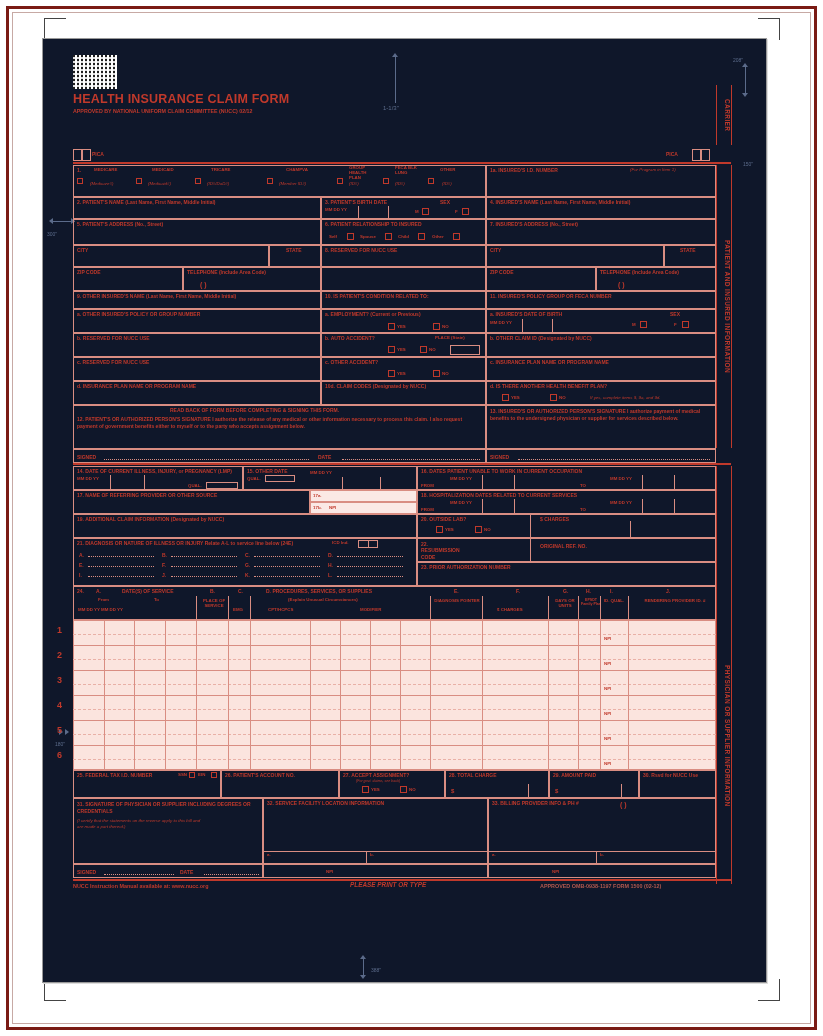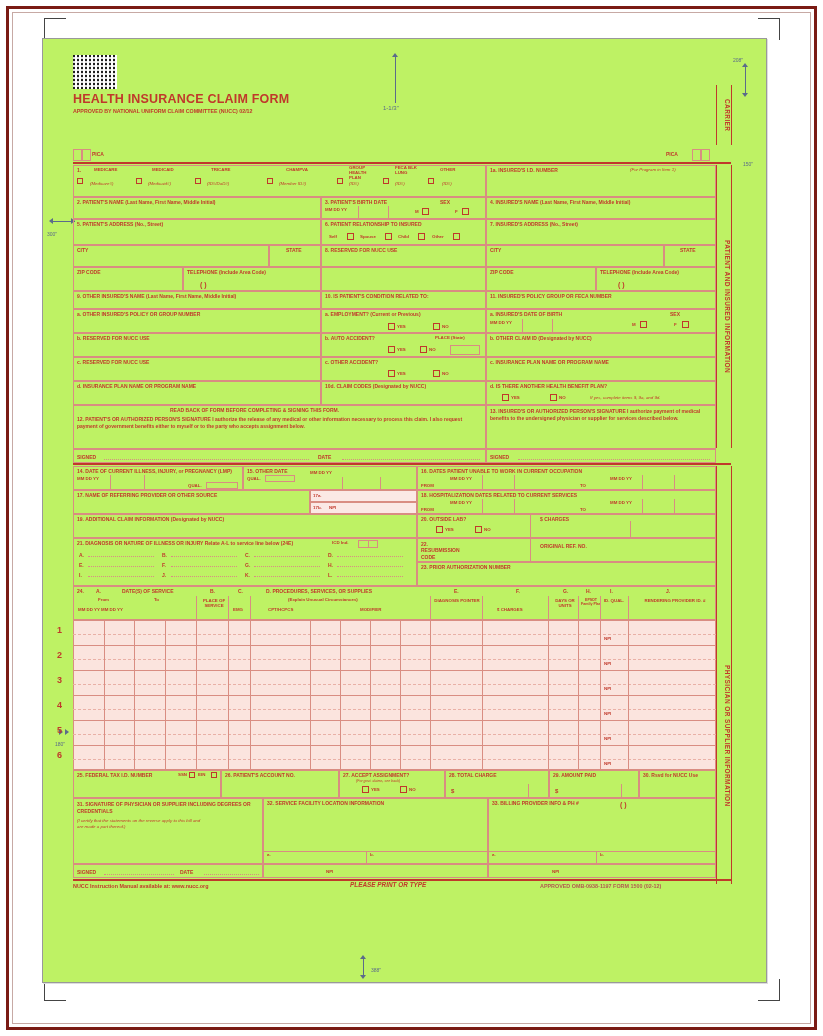--- a/index.html
+++ b/index.html
@@ -23,21 +23,21 @@
     background:#fff;
   }
   
   .crop { position:absolute; background:#444; }
 
   
   .sheet {
     position:absolute;
     left:42px; top:38px;
     width:725px; height:945px;
-    background:#bef264;
+    background:#0f172a;
     border:1px solid #999;
     box-shadow: 1px 1px 0 #ddd;
   }
   .form {
     position:absolute;
     left:27px; top:12px;
     width:672px; height:920px;
     color:#c0392b;
     font-size:5.2px;
     line-height:1.05;

